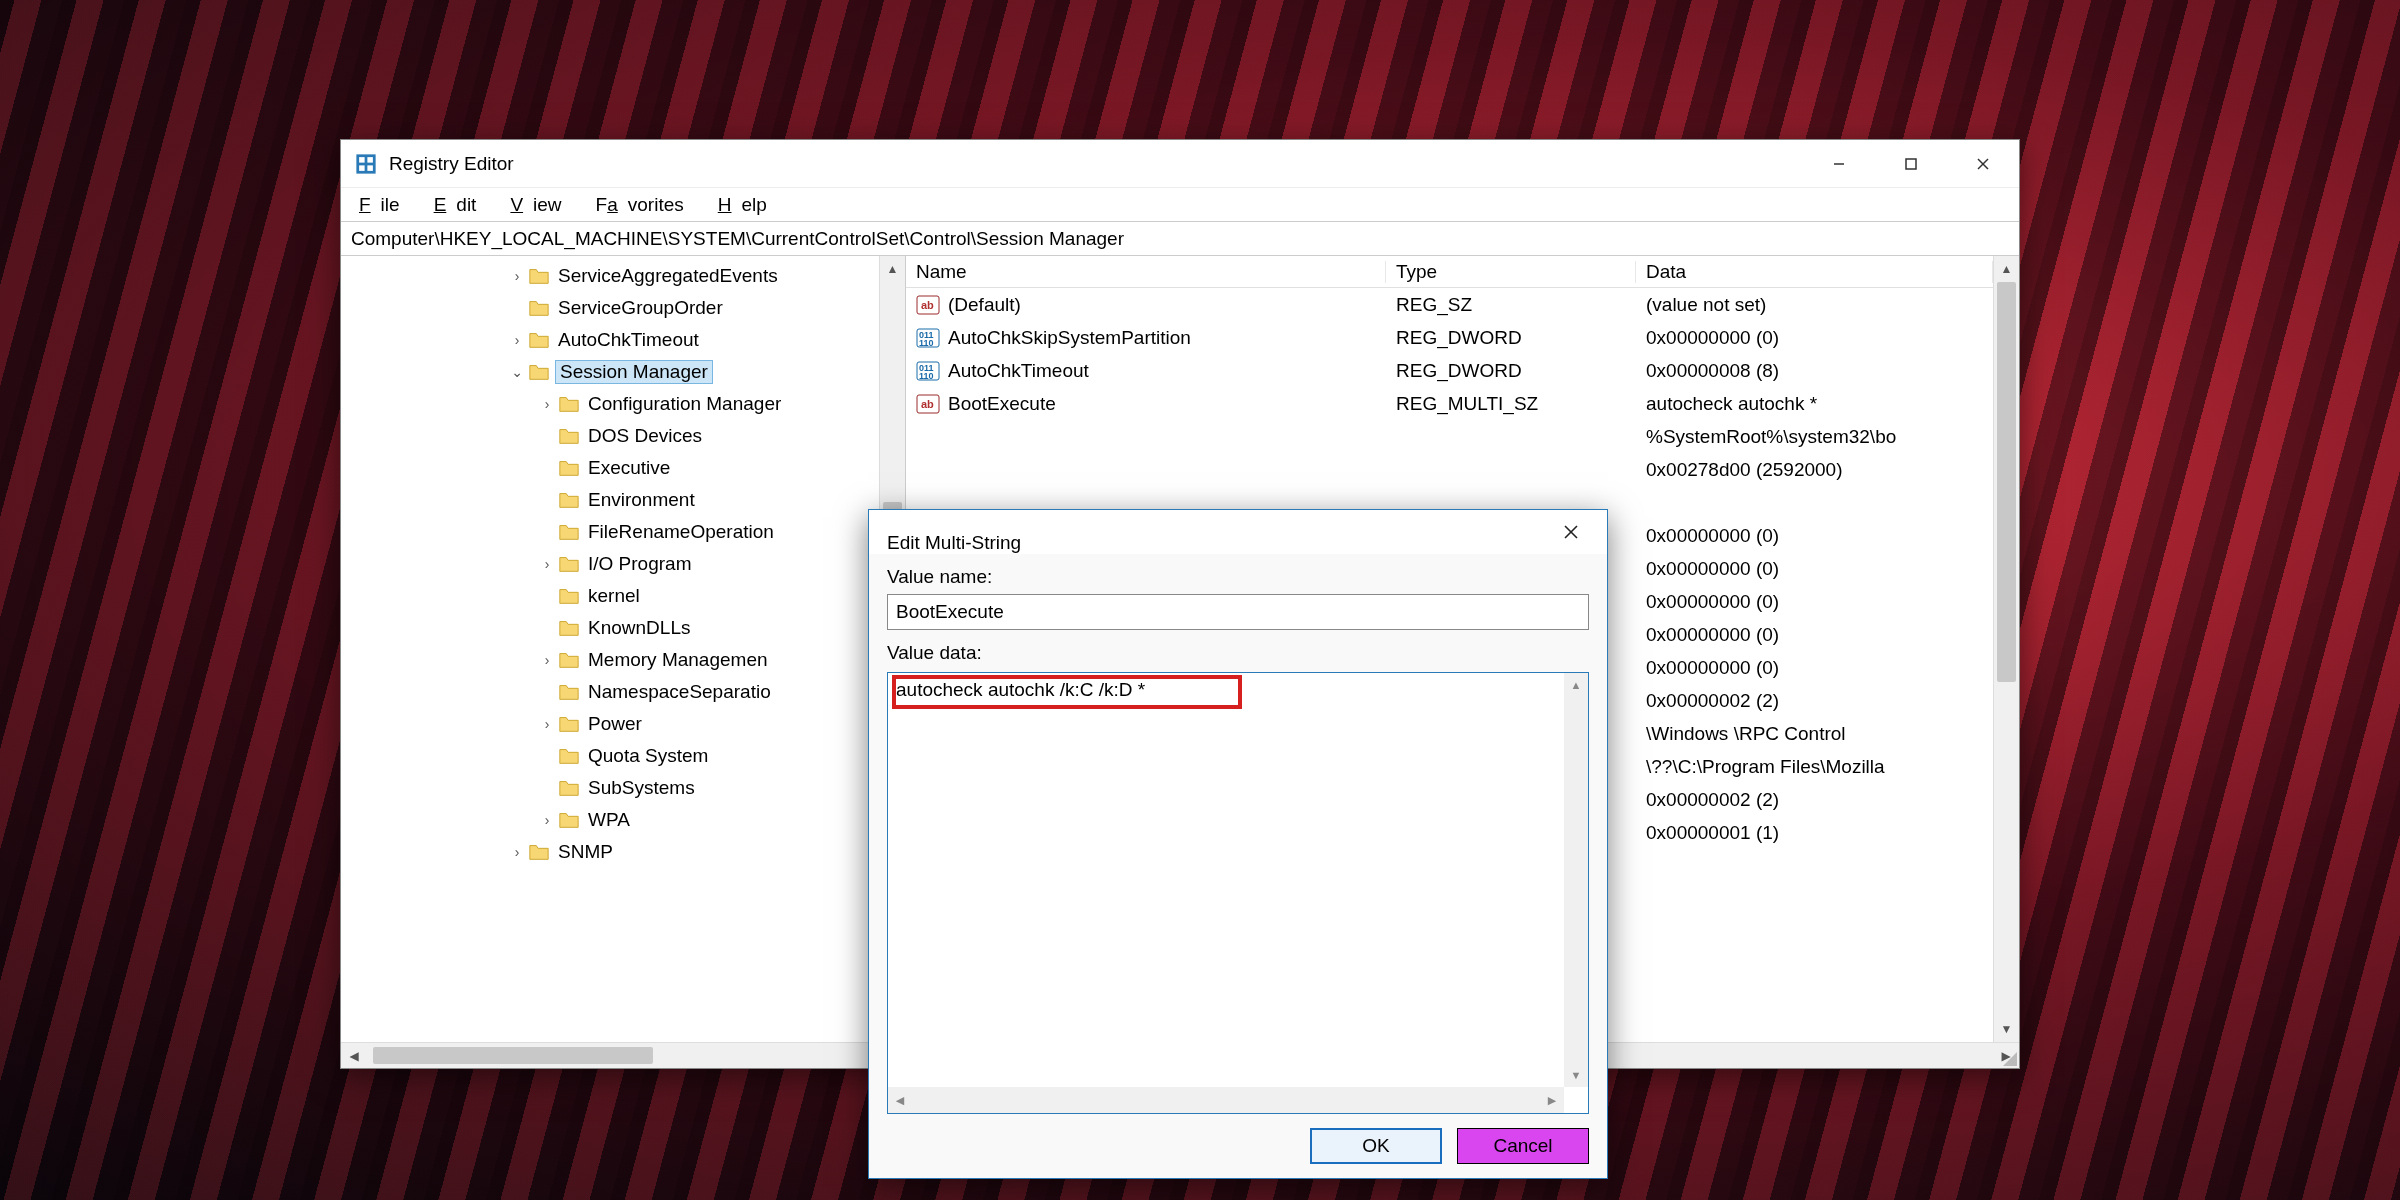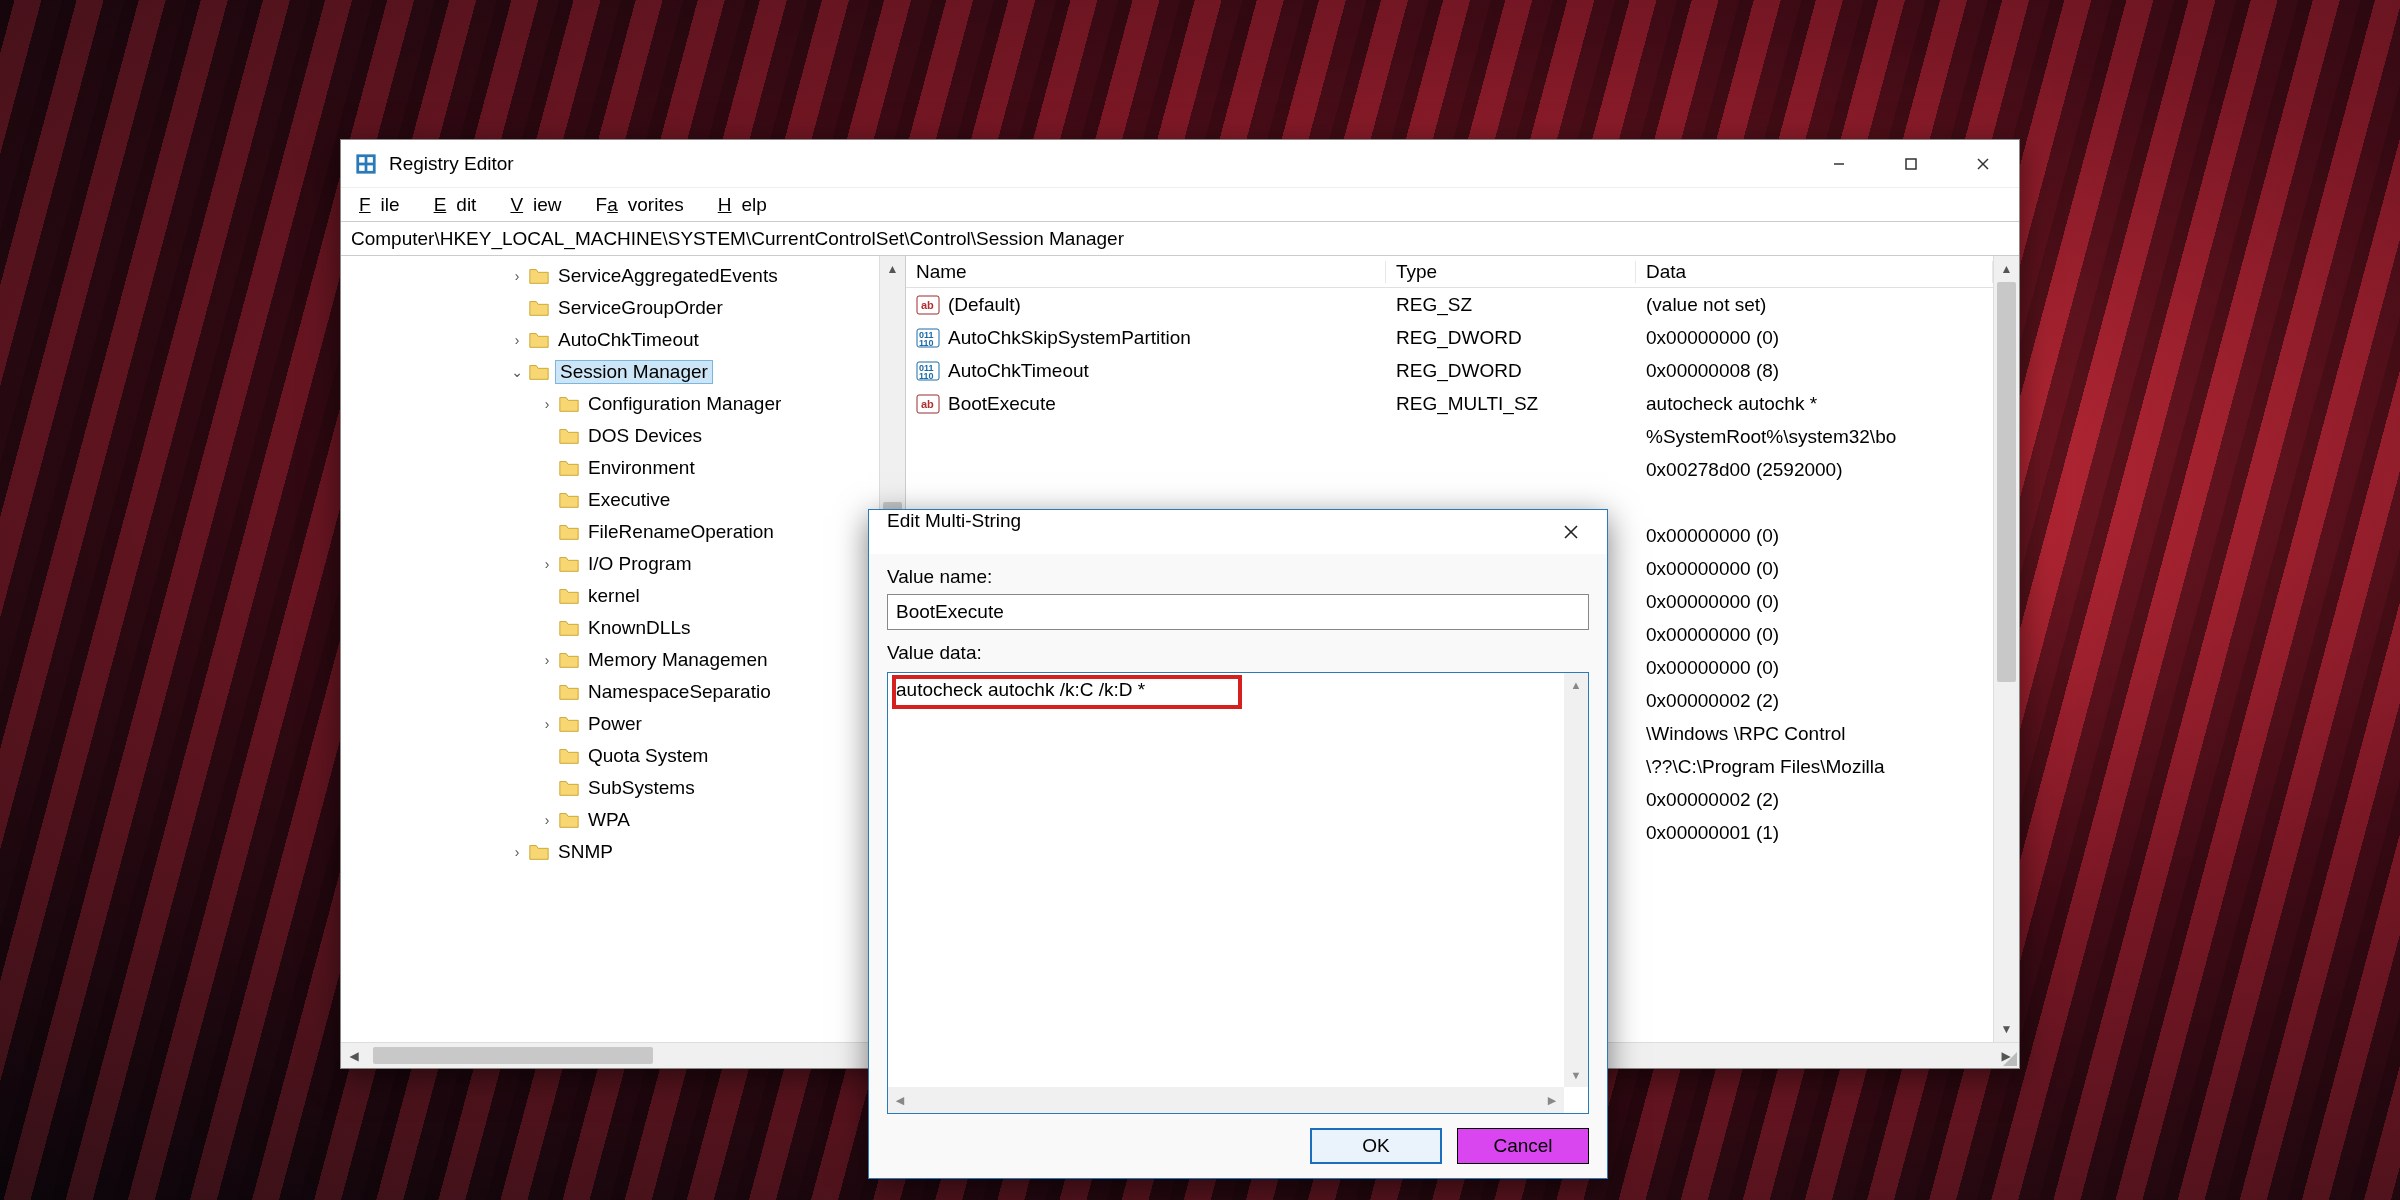--- a/index.html
+++ b/index.html
@@ -119,21 +119,21 @@
   
   .dialog {
     left: 868px; top: 490px;
     width: 740px; height: 670px;
     border:1px solid #2a7ab8;
     display:flex; flex-direction:column;
     font-size:19px;
     z-index:10;
   }
   .dialog .dlg-title {
-    height:44px; display:flex; align-items:flex-start; padding:0 14px 0 18px;
+    height:44px; display:flex; align-items:flex-end; padding:0 14px 0 18px;
     background:#fff;
   }
   .dlg-close { margin-left:auto; width:44px; height:44px; display:flex;align-items:center;justify-content:center; }
   .dialog .body { flex:1; padding: 6px 18px 14px 18px; display:flex; flex-direction:column; background:#f9f9f9; }
   .dialog label { margin: 6px 0 6px 0; }
   .dialog input.text {
     height:36px; border:1px solid #888; padding:0 8px; font-size:19px; background:#fff; width:100%;
   }
   .dialog .textarea-wrap {
     flex:1; border:1px solid #2a7ab8; background:#fff; margin-top:2px; position:relative;
@@ -252,28 +252,28 @@
               <span class="folder"><svg viewBox="0 0 24 24">
                   <path d="M2 5h7l2 3h11v12H2z" fill="#f7d774" stroke="#c9a227" stroke-width="1"></path>
                 </svg></span>
               <span class="label">DOS Devices</span>
             </div>
             <div class="tree-row" style="padding-left: 195px;">
               <span class="chevron blank">·</span>
               <span class="folder"><svg viewBox="0 0 24 24">
                   <path d="M2 5h7l2 3h11v12H2z" fill="#f7d774" stroke="#c9a227" stroke-width="1"></path>
                 </svg></span>
+              <span class="label">Executive</span>
+            </div>
+            <div class="tree-row" style="padding-left: 195px;">
+              <span class="chevron blank">·</span>
+              <span class="folder"><svg viewBox="0 0 24 24">
+                  <path d="M2 5h7l2 3h11v12H2z" fill="#f7d774" stroke="#c9a227" stroke-width="1"></path>
+                </svg></span>
               <span class="label">Environment</span>
-            </div>
-            <div class="tree-row" style="padding-left: 195px;">
-              <span class="chevron blank">·</span>
-              <span class="folder"><svg viewBox="0 0 24 24">
-                  <path d="M2 5h7l2 3h11v12H2z" fill="#f7d774" stroke="#c9a227" stroke-width="1"></path>
-                </svg></span>
-              <span class="label">Executive</span>
             </div>
             <div class="tree-row" style="padding-left: 195px;">
               <span class="chevron blank">·</span>
               <span class="folder"><svg viewBox="0 0 24 24">
                   <path d="M2 5h7l2 3h11v12H2z" fill="#f7d774" stroke="#c9a227" stroke-width="1"></path>
                 </svg></span>
               <span class="label">FileRenameOperation</span>
             </div>
             <div class="tree-row" style="padding-left: 195px;">
               <span class="chevron">›</span>

